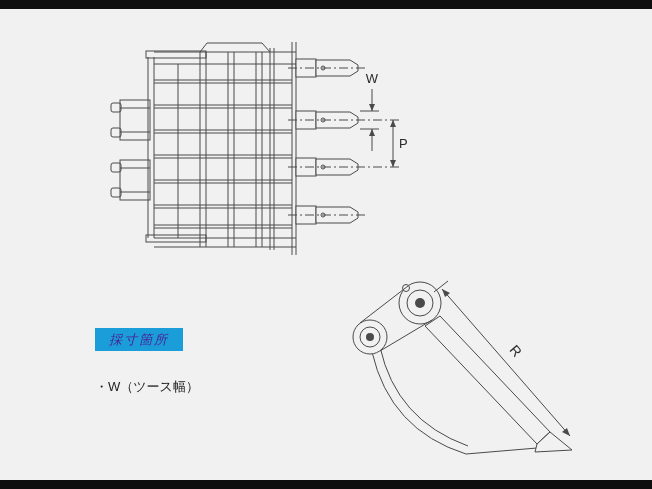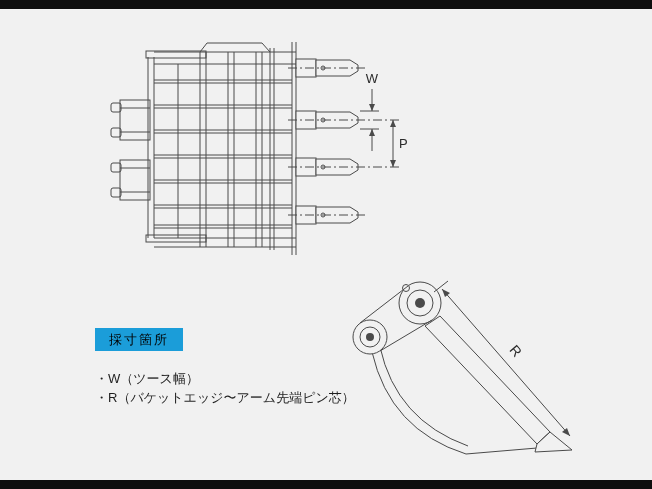--- a/index.html
+++ b/index.html
@@ -7,29 +7,29 @@
     position:relative; width:652px; height:489px;
     background:#f1f1f1; overflow:hidden;
     font-family:"Liberation Sans", sans-serif;
   }
   .bar { position:absolute; left:0; width:652px; height:9px; background:#0e0e0e; }
   .bar.top { top:0; }
   .bar.bottom { bottom:0; }
 
   .measure-tag {
     position:absolute; left:95px; top:328px;
-    background:#1b9dd9; color:#000000;
+    background:#1b9dd9; color:#4c1d95;
     font-size:13px; line-height:15px;
-    padding:4px 14px; letter-spacing:2px;
+    padding:4px 14px; letter-spacing:2px;font-style:italic;
   }
   .legend {
     position:absolute; left:95px; top:369px;
     font-size:13px; line-height:19px; color:#1f1f1f;
   }
-  .legend div { white-space:nowrap; }
+  .legend div { white-space:nowrap;margin-top:8px; }
 
   svg { position:absolute; }
   #front-view { left:105px; top:35px; }
   #side-view  { left:330px; top:262px; }
   svg text { font-family:"Liberation Sans", sans-serif; fill:#2a2a2a; }
   .ln  { stroke:#4a4a4a; stroke-width:1; fill:none; }
   .lnf { stroke:#4a4a4a; stroke-width:1; fill:#f1f1f1; }
   .fillarrow { fill:#4a4a4a; stroke:none; }
   .dashdot { stroke:#4a4a4a; stroke-width:1; fill:none; stroke-dasharray:9 3 2 3; }
 </style>
@@ -171,16 +171,15 @@
       <polygon class="fillarrow" points="112,27 115,35 120,31"></polygon>
       <polygon class="fillarrow" points="240,174 232,170 237,166"></polygon>
       <text x="182" y="92" font-size="14" text-anchor="middle" transform="rotate(49 182 92)">R</text>
     </g>
   </svg>
 
   <div class="measure-tag">採寸箇所</div>
 
   <div class="legend">
     <div>・W（ツース幅）</div>
-    <div>・R（バケットエッジ〜アーム先端ピン芯）</div>
   </div>
 
 </div>
 
 </body></html>

